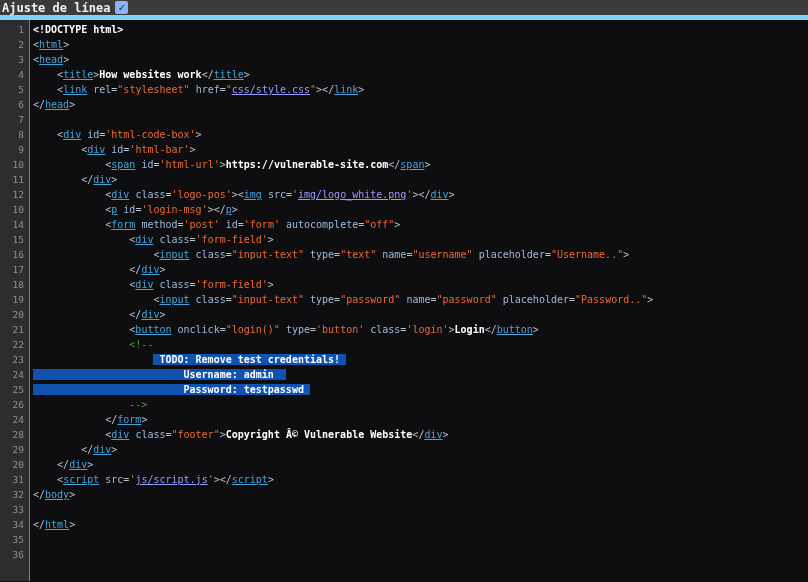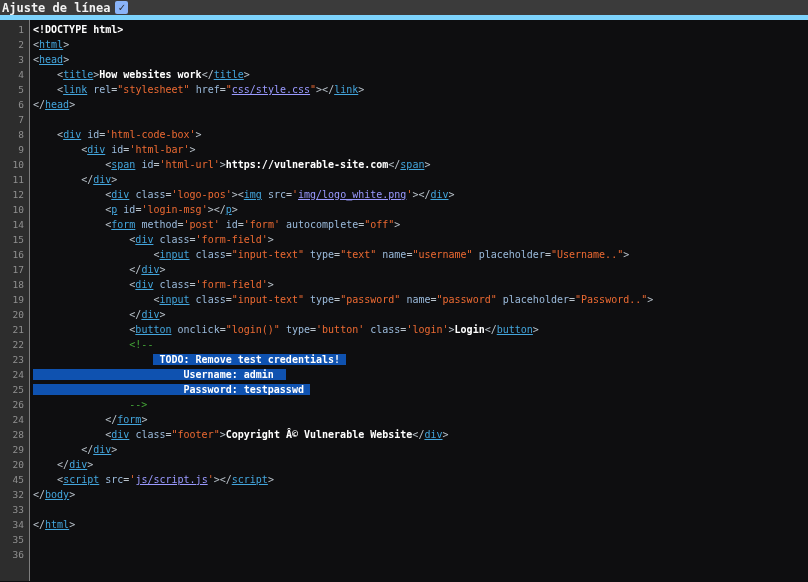--- a/index.html
+++ b/index.html
@@ -87,21 +87,21 @@
       <div class="ln">21</div>
       <div class="ln">22</div>
       <div class="ln">23</div>
       <div class="ln">24</div>
       <div class="ln">25</div>
       <div class="ln">26</div>
       <div class="ln">24</div>
       <div class="ln">28</div>
       <div class="ln">29</div>
       <div class="ln">20</div>
-      <div class="ln">45</div>
+      <div class="ln">31</div>
       <div class="ln">32</div>
       <div class="ln">33</div>
       <div class="ln">34</div>
       <div class="ln">35</div>
       <div class="ln">36</div>
     </div>
   <div class="codecol">
       <div class="cl"><span class="tk-x">&lt;!DOCTYPE html&gt;</span></div>
       <div class="cl"><span class="tk-p">&lt;</span><span class="tk-t">html</span><span class="tk-p">&gt;</span></div>
       <div class="cl"><span class="tk-p">&lt;</span><span class="tk-t">head</span><span class="tk-p">&gt;</span></div>

